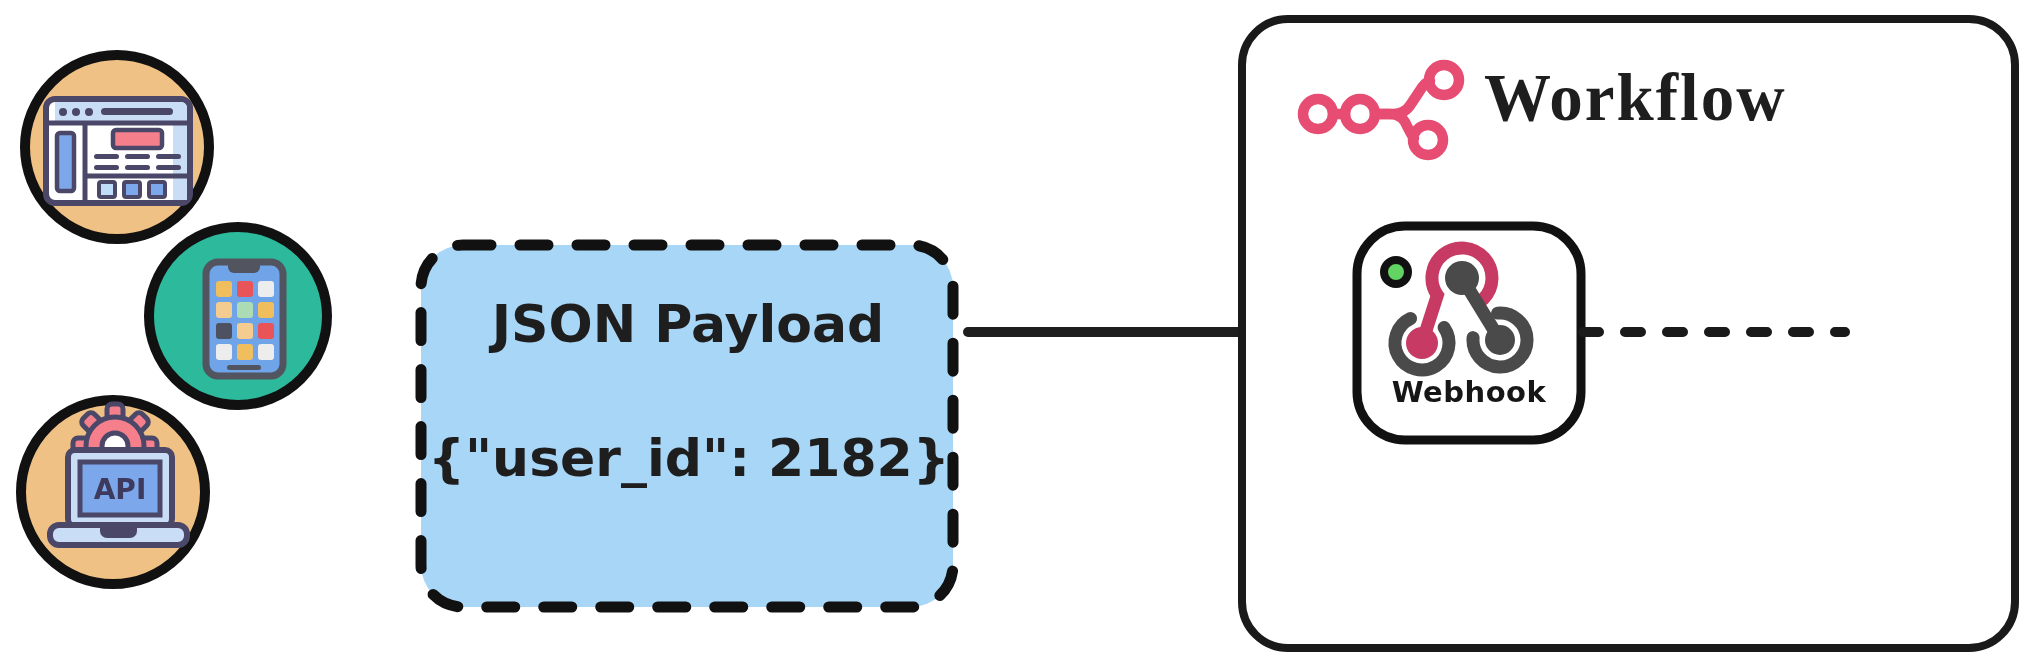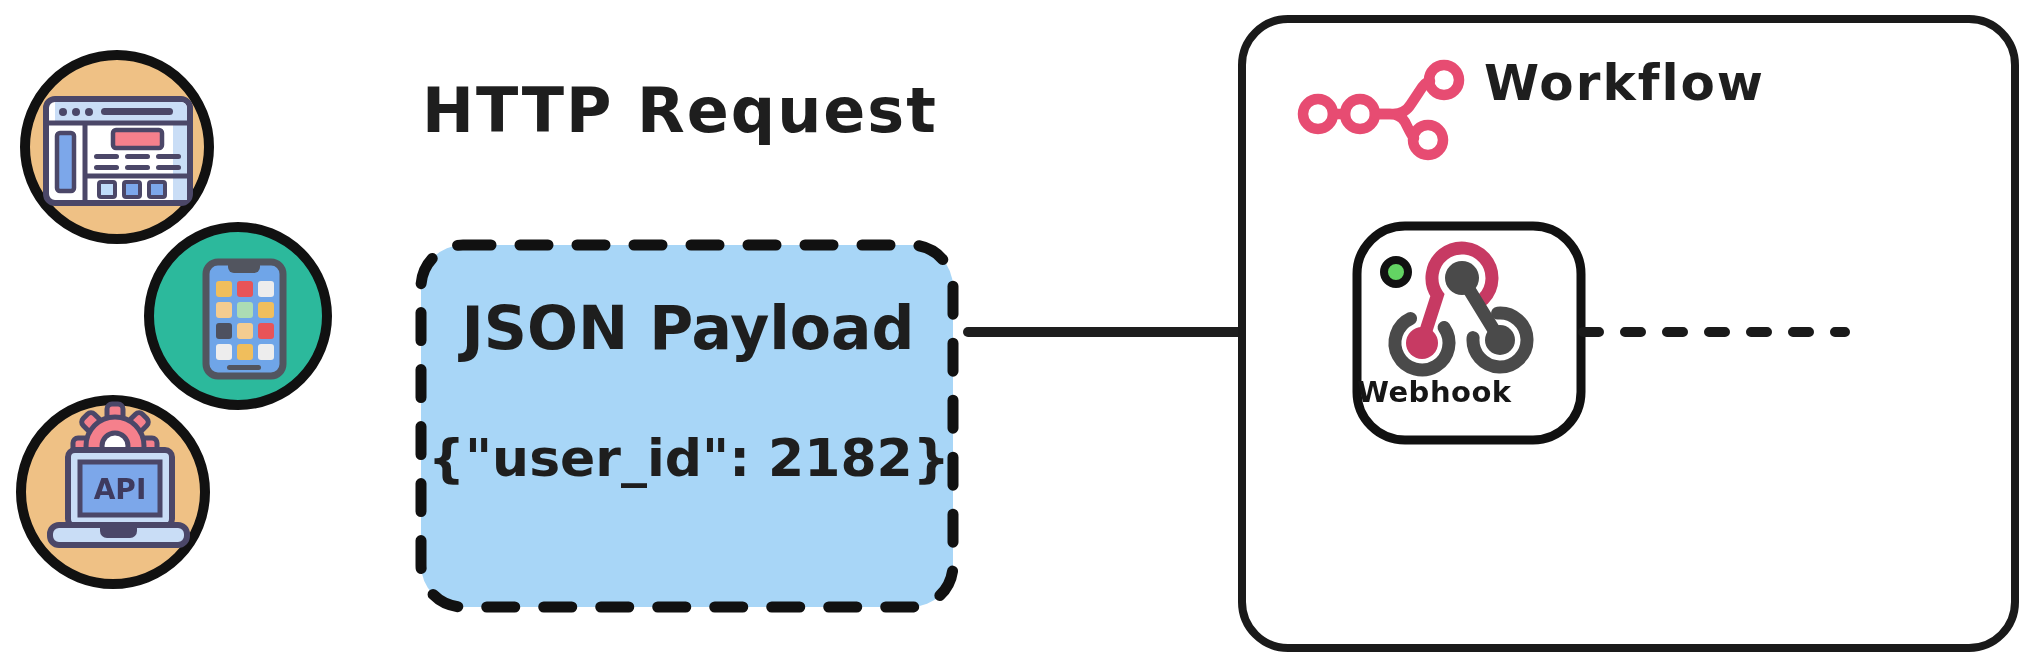--- a/index.html
+++ b/index.html
@@ -12,24 +12,24 @@
   }
   .art{position:absolute;left:0;top:0;}
   .txt{
     position:absolute;
     color:#1e1e1e;
     font-weight:700;
     white-space:nowrap;
     line-height:1;
   }
   .title{left:400px;top:80px;width:560px;text-align:center;font-size:62px;letter-spacing:2px;}
-  .payload-line1{left:428px;top:298px;width:520px;text-align:center;font-size:60px;}
+  .payload-line1{left:428px;top:298px;width:520px;text-align:center;font-size:52px;}
   .payload-line2{left:428px;top:432px;width:520px;text-align:center;font-size:52px;}
-  .workflow-label{left:1484px;top:58px;font-size:50px;letter-spacing:2px;}
-  .node-label{left:1357px;top:378px;width:224px;font-size:29px;color:#161616;letter-spacing:0.5px;}
+  .workflow-label{left:1484px;top:64px;font-size:67px;letter-spacing:2px;font-family:Liberation Serif, serif;}
+  .node-label{left:1357px;top:378px;width:224px;text-align:center;font-size:29px;color:#161616;letter-spacing:0.5px;}
   .url-label{left:1352px;top:470px;font-size:54px;letter-spacing:1px;}
 </style>
 </head>
 <body>
 
 <div class="canvas">
 
   <svg class="art" width="2036" height="663" viewBox="0 0 2036 663">
 
     <g>
@@ -130,19 +130,18 @@
         <path d="M1462,278 L1500,340" stroke="#4A4A4A" stroke-width="13"></path>
         <circle cx="1422" cy="343" r="16" fill="#C73A63" stroke="none"></circle>
         <circle cx="1462" cy="278" r="17" fill="#4A4A4A" stroke="none"></circle>
         <circle cx="1500" cy="340" r="15" fill="#4A4A4A" stroke="none"></circle>
       </g>
     </g>
 
     <path d="M1583,332 H1845" stroke="#1a1a1a" stroke-width="10" stroke-dasharray="16 26" stroke-linecap="round" fill="none"></path>
   </svg>
 
-  <div class="txt title">HTTP Request</div>
   <div class="txt payload-line1">JSON Payload</div>
   <div class="txt payload-line2">{"user_id": 2182}</div>
   <div class="txt workflow-label">Workflow</div>
   <div class="txt node-label">Webhook</div>
 
 </div>
 
 </body></html>

